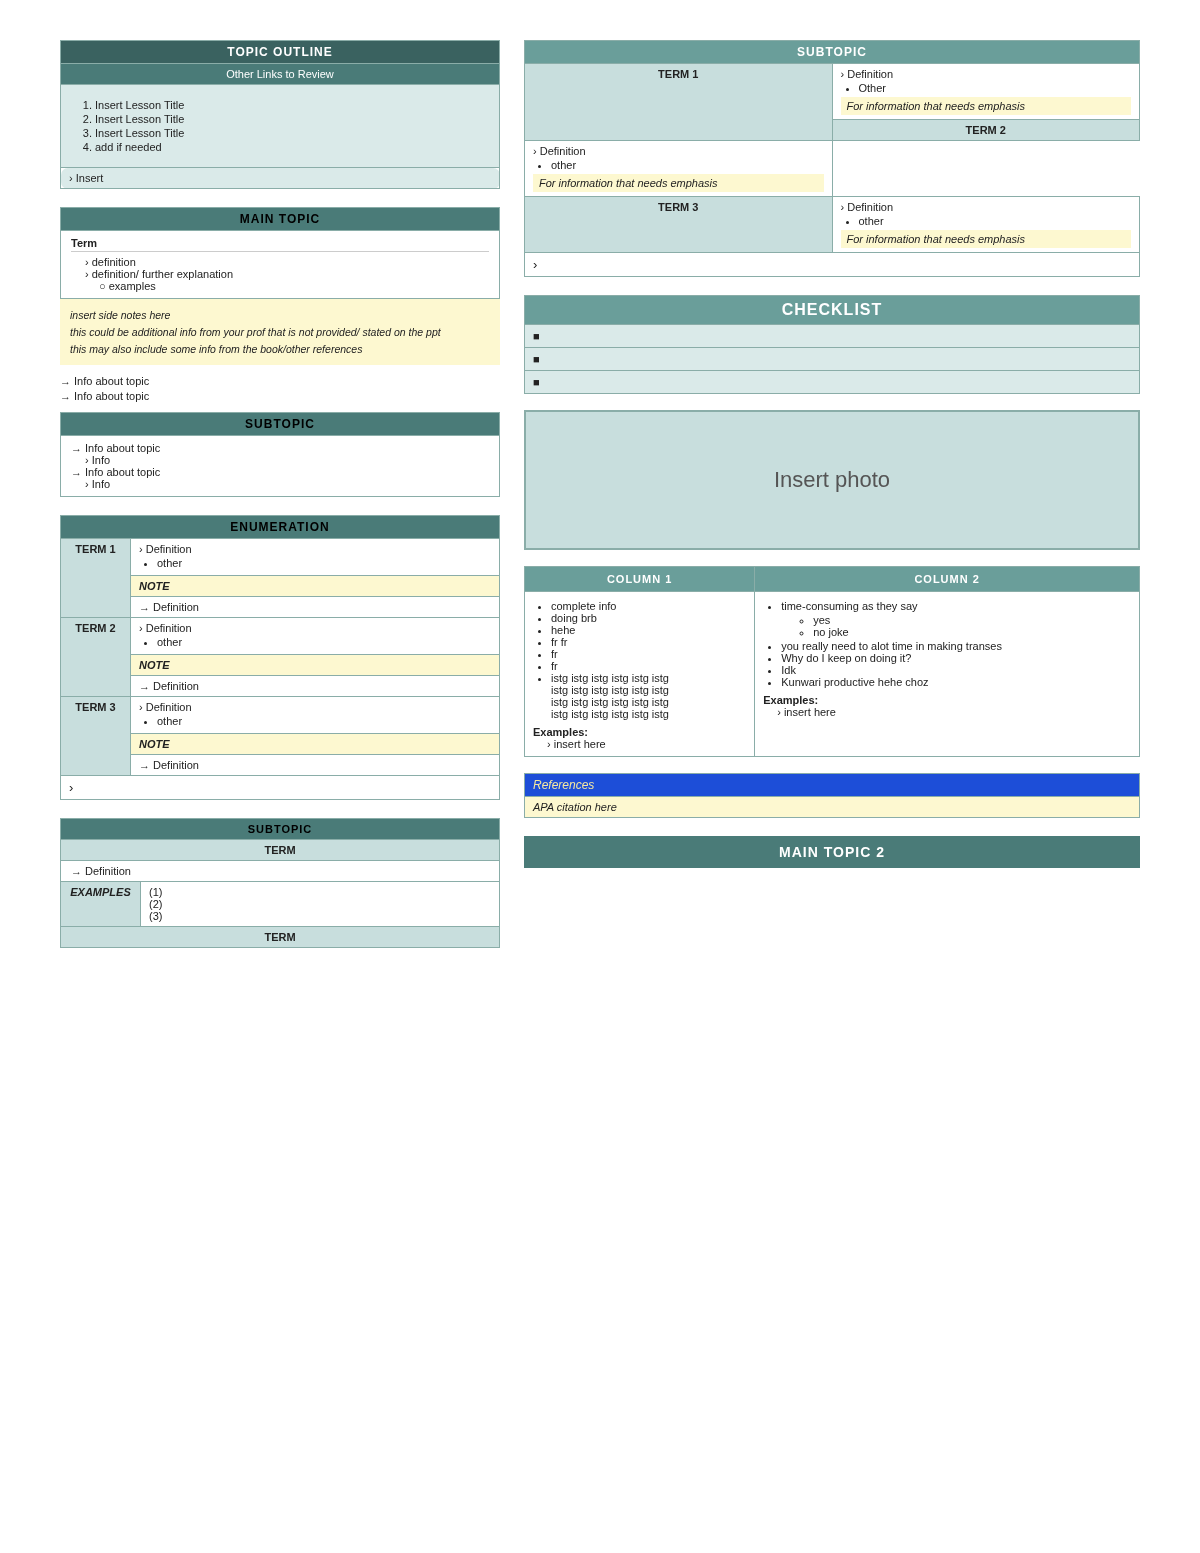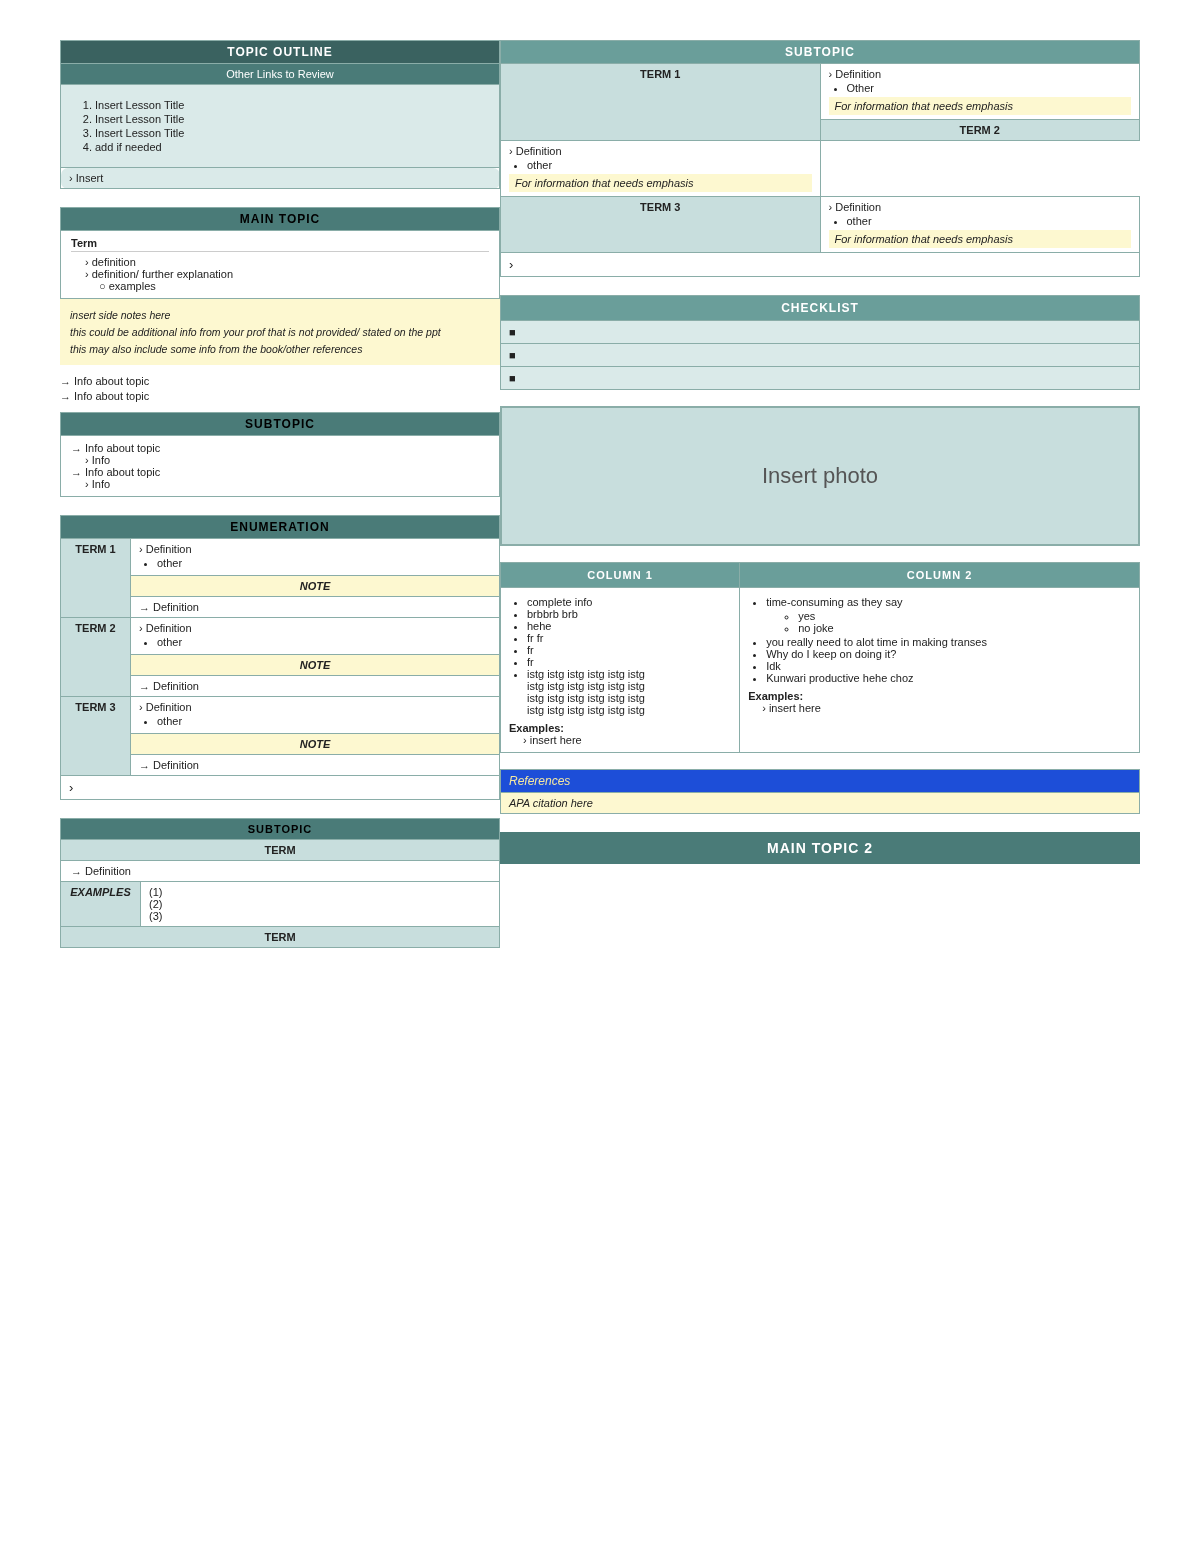--- a/index.html
+++ b/index.html
@@ -7,20 +7,21 @@
       font-family: Arial, sans-serif;
       font-size: 11px;
       background: #fff;
       color: #222;
       width: 1200px;
       min-height: 1553px;
       padding: 40px 60px;
     }
     .page-layout {
       display: flex;
+      gap: 24px;
       align-items: flex-start;
     }
     .left-col { width: 440px; flex-shrink: 0; }
     .right-col { flex: 1; }
 
     
     .section-table {
       width: 100%;
       border-collapse: collapse;
       margin-bottom: 18px;
@@ -54,21 +55,21 @@
       text-align: center;
       font-weight: bold;
       font-size: 12px;
       letter-spacing: 1px;
       padding: 6px 8px;
     }
     .note-cell {
       background: #fdf8d0;
       font-weight: bold;
       font-style: italic;
-      text-align: center;
+      text-align: left;
       font-size: 11px;
       padding: 3px 6px;
     }
     .term-cell {
       background: #c8dedd;
       font-weight: bold;
       font-size: 11px;
       text-align: center;
       vertical-align: middle;
       width: 70px;
@@ -178,21 +179,21 @@
     .checklist-table td {
       border: 1px solid #8aada8;
       padding: 5px 8px;
       font-size: 11px;
     }
     .checklist-table .ch-header {
       background: #6a9e9a;
       color: #fff;
       text-align: center;
       font-weight: bold;
-      font-size: 12px;
+      font-size: 16px;
       letter-spacing: 1px;
       padding: 5px;
     }
     .checklist-row td { background: #daeae9; }
     .subtopic-left-table {
       width: 100%;
       border-collapse: collapse;
       margin-bottom: 18px;
     }
     .subtopic-left-table td {
@@ -446,21 +447,21 @@
     <table class="two-col-table">
       <tbody>
           <tr>
         <th class="header-teal-light">COLUMN 1</th>
         <th class="header-teal-light">COLUMN 2</th>
       </tr>
       <tr>
         <td>
           <ul class="bullet-list">
             <li>complete info</li>
-            <li>brbbrb brb</li>
+            <li>doing brb</li>
             <li>hehe</li>
             <li>fr fr</li>
             <li>fr</li>
             <li>fr</li>
             <li style="word-break:break-word;">istg istg istg istg istg istg<br>istg istg istg istg istg istg<br>istg istg istg istg istg istg<br>istg istg istg istg istg istg</li>
           </ul>
           <div style="margin-top:6px;"><strong>Examples:</strong></div>
           <div class="indent1">› insert here</div>
         </td>
         <td>

